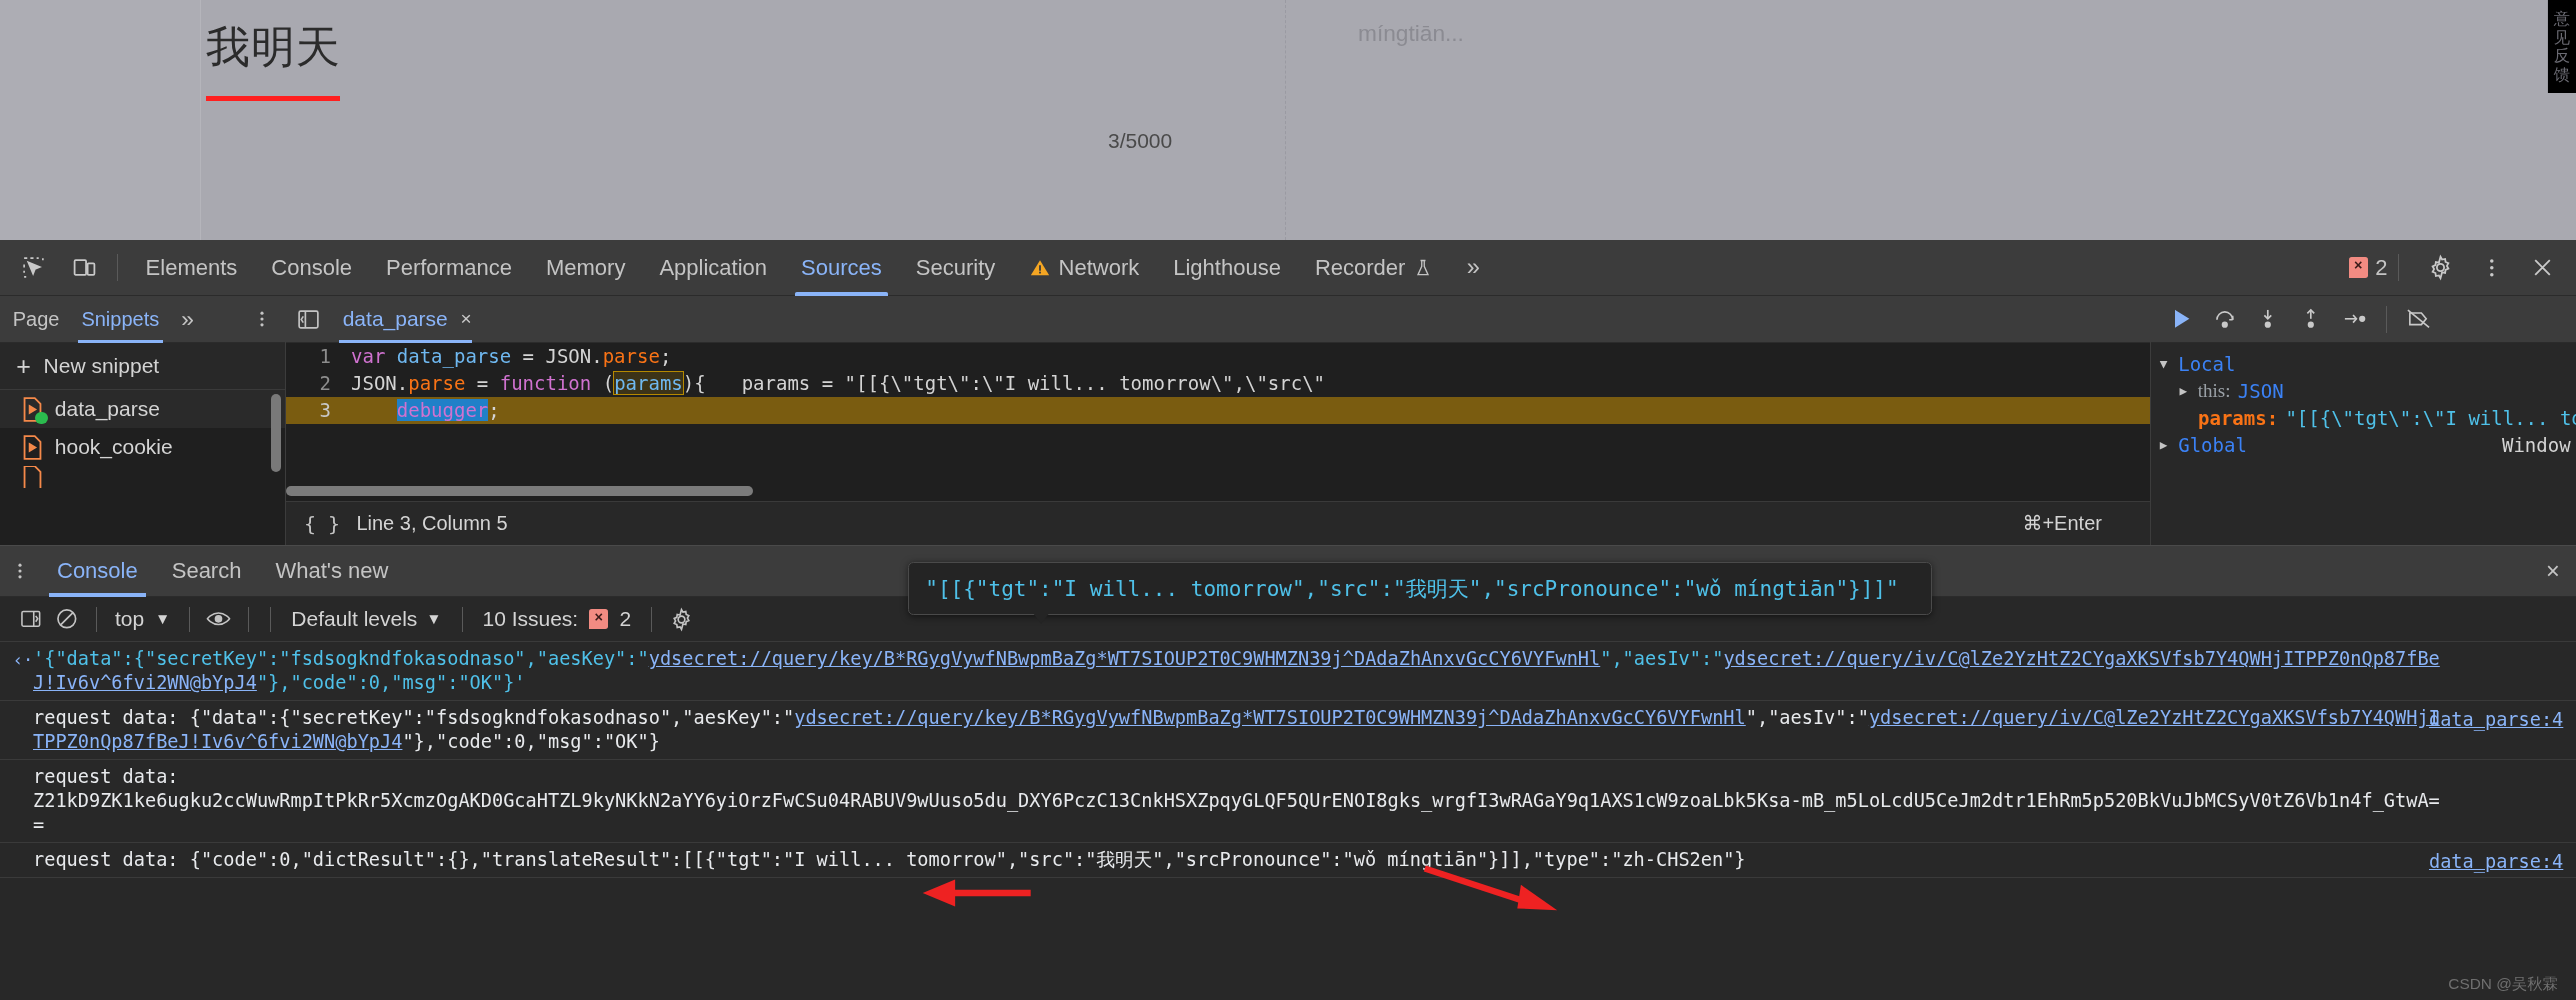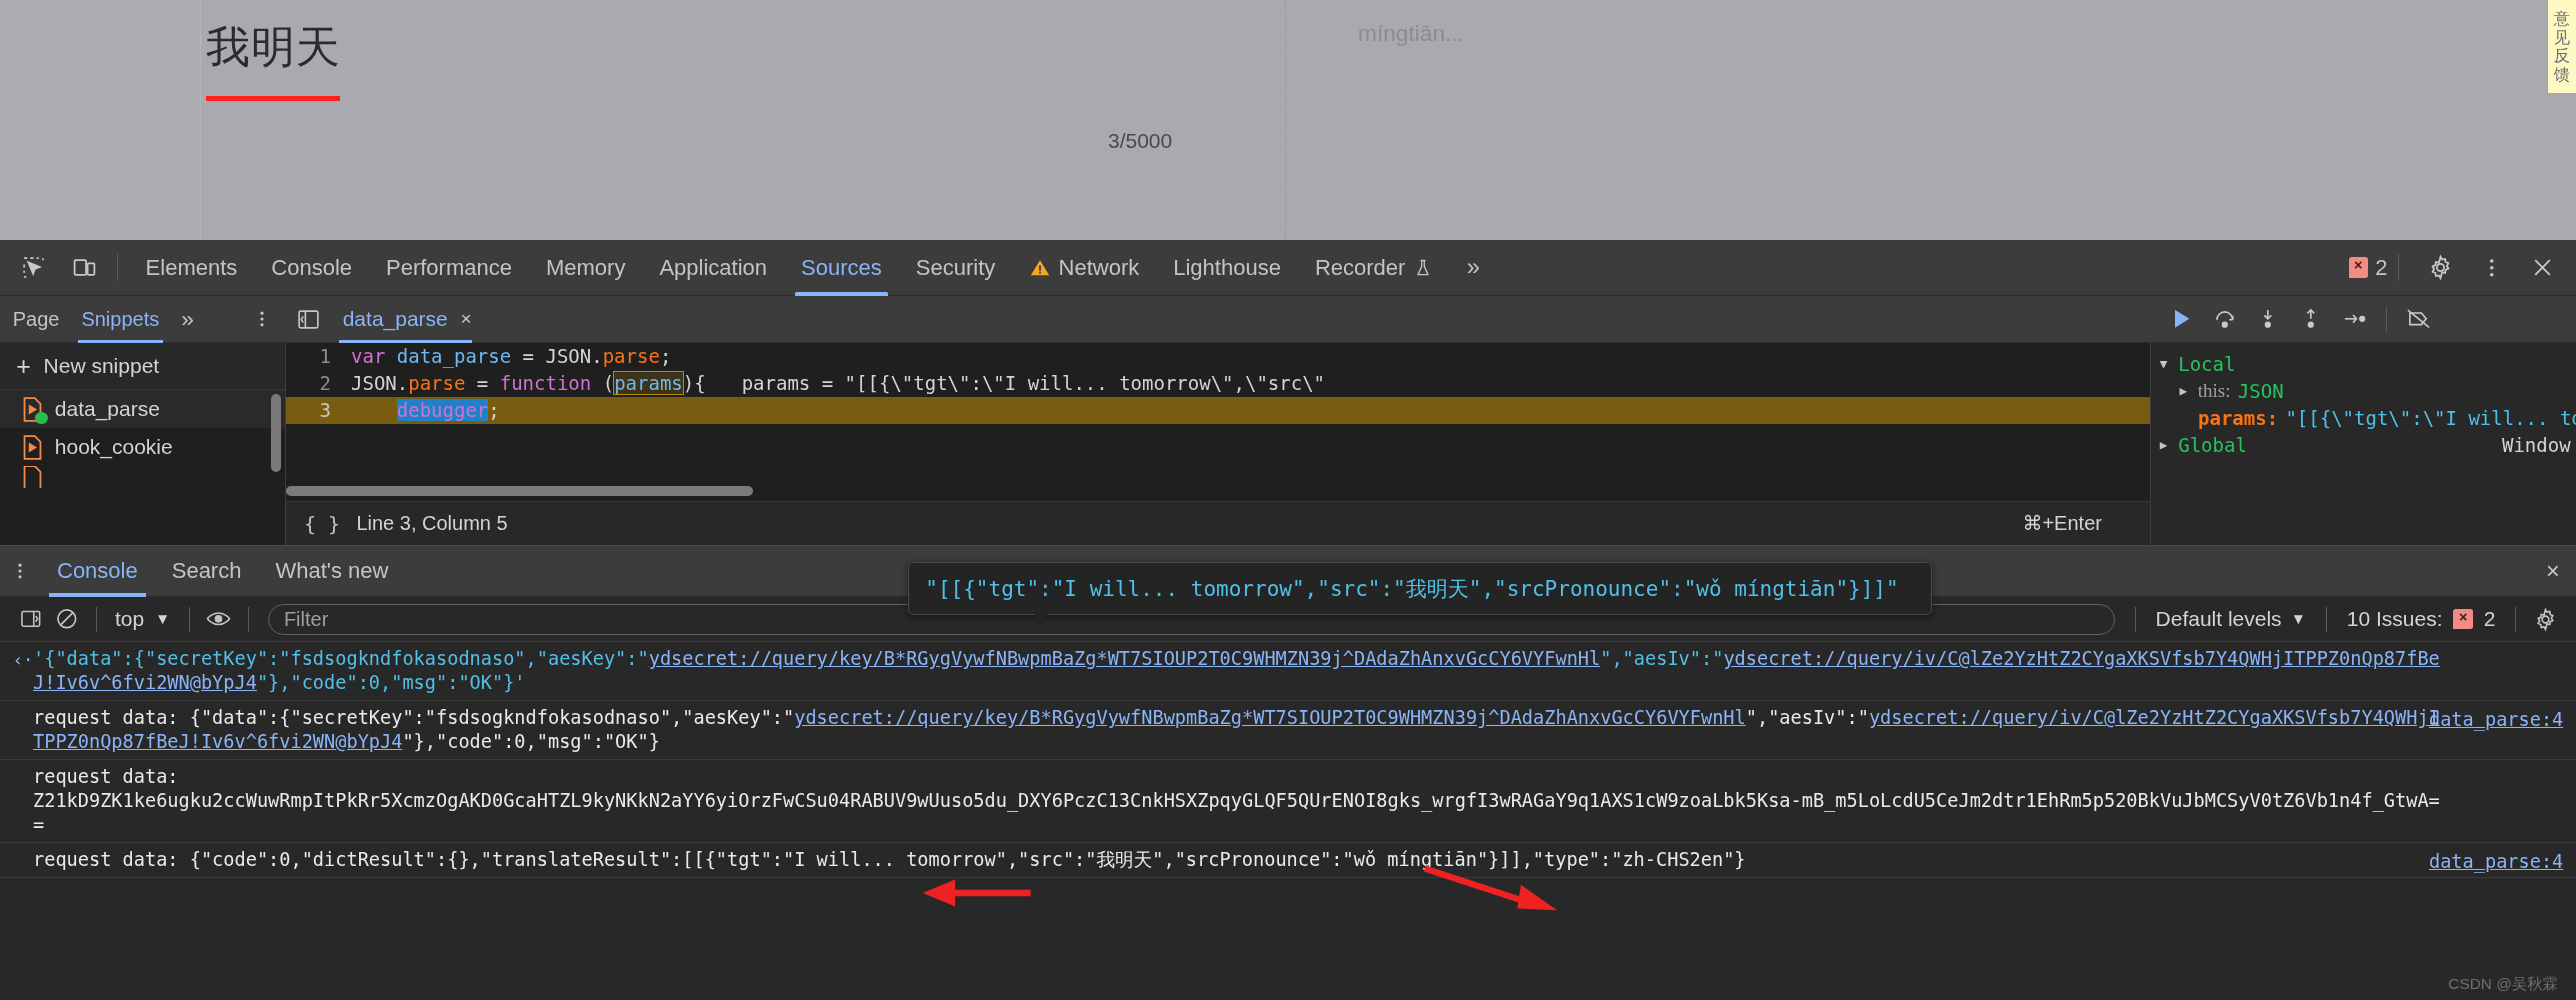--- a/index.html
+++ b/index.html
@@ -42,21 +42,21 @@
     font-size: 21px; color: #4a4a4a;
   }
   .tgt-placeholder {
     position: absolute; left: 1358px; top: 20px;
     font-size: 22.7px; color: #8b8b92;
   }
   .feedback-tab {
     position: absolute; right: 0px; top: 0px; width: 29px;
     padding: 9px 5.4px;
     font-size: 16.3px; color: #6a6a72; line-height: 1.15;
-    text-align: center; background: #fef9c3;
+    text-align: center; background: #000000;
     border-left: 0.9px solid #9d9da4;
   }
 
   
   #devtools {
     position: absolute; left: 0; top: 240px; width: 2576px; height: 760px;
     background: #282828;
     color: #e8eaed;
   }
 
@@ -204,21 +204,21 @@
     display: flex; flex-direction: column;
   }
   .dbg-toolbar {
     height: 47px; background: #3c3c3c; display: flex; align-items: center;
     gap: 5.4px; padding-left: 11px; border-bottom: 0.9px solid #2b2b2b;
   }
   .dbg-btn { width: 38px; height: 38px; display: flex; align-items: center; justify-content: center; color: #c9c9c9; cursor: pointer; }
   .dbg-body { flex: 1; padding-top: 7.3px; font-family: "DejaVu Sans Mono", monospace; font-size: 19px; overflow: hidden; }
   .scope-row { display: flex; align-items: center; gap: 7.3px; height: 27px; white-space: nowrap; }
   .tri { width: 14.5px; color: #c4c4c4; font-size: 12.7px; flex: none; text-align: center; }
-  .sc-name { color: #22c55e; }
+  .sc-name { color: #3b82f6; }
   .sc-prop { color: #9aa0a6; font-family: Liberation Serif, serif; }
   .sc-key { color: #f97316; font-weight: bold; }
   .sc-val { color: #4fc1e9; }
   .sc-right { margin-left: auto; color: #d4d4d4; padding-right: 5.4px; }
 
   
   .tooltip-pop {
     position: absolute; left: 908px; top: 322px; width: 1024px; height: 53px;
     background: #242424; border: 0.9px solid #4a4a4a; border-radius: 5.4px;
     display: flex; align-items: center; padding-left: 16.3px;
@@ -626,23 +626,20 @@
         <span style="font-size:15.4px">▼</span>
       </div>
       <div class="ct-sep"></div>
       <div class="ct-icon">
         <svg width="25" height="23.6" viewBox="0 0 26 24" fill="none" stroke="currentColor" stroke-width="1.6">
           <path d="M1.5 12s4.2-6 11.5-6 11.5 6 11.5 6-4.2 6-11.5 6S1.5 12 1.5 12z"></path>
             <circle cx="13" cy="12" r="3.2" fill="currentColor"></circle>
         </svg>
       </div>
       <div class="ct-sep"></div>
-      <div class="filter-box">
-        <input type="text" value="" placeholder="Filter" style="">
-      </div>
       <div class="ct-sep"></div>
       <div class="lvl-select">
         <span>Default levels</span>
         <span style="font-size:15.4px">▼</span>
       </div>
       <div class="ct-sep"></div>
       <div class="issues">
         <span>10 Issues:</span>
         <span class="err-chip">×</span>
         <span>2</span>

